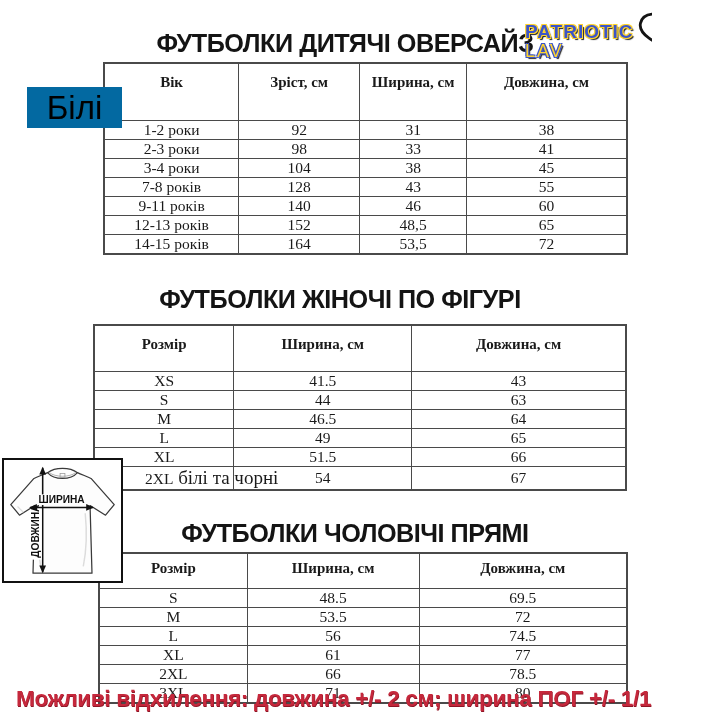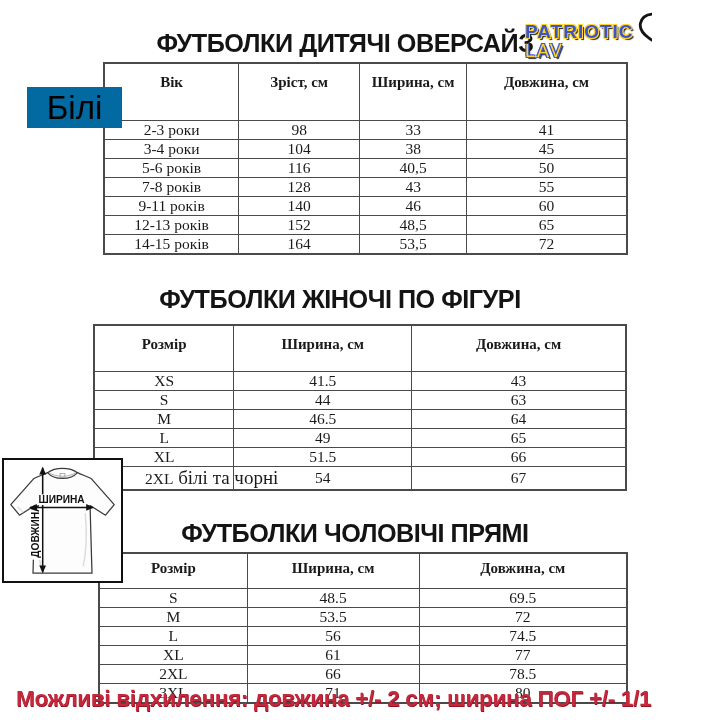--- a/index.html
+++ b/index.html
@@ -102,36 +102,36 @@
       <thead>
         <tr>
           <th>Вік</th>
           <th>Зріст, см</th>
           <th>Ширина, см</th>
           <th>Довжина, см</th>
         </tr>
       </thead>
       <tbody>
         <tr>
+          <td>1-2 роки</td>
+          <td>92</td>
+          <td>31</td>
+          <td>38</td>
+        </tr>
+        <tr>
           <td>2-3 роки</td>
           <td>98</td>
           <td>33</td>
           <td>41</td>
         </tr>
         <tr>
           <td>3-4 роки</td>
           <td>104</td>
           <td>38</td>
           <td>45</td>
-        </tr>
-        <tr>
-          <td>5-6 років</td>
-          <td>116</td>
-          <td>40,5</td>
-          <td>50</td>
         </tr>
         <tr>
           <td>7-8 років</td>
           <td>128</td>
           <td>43</td>
           <td>55</td>
         </tr>
         <tr>
           <td>9-11 років</td>
           <td>140</td>

